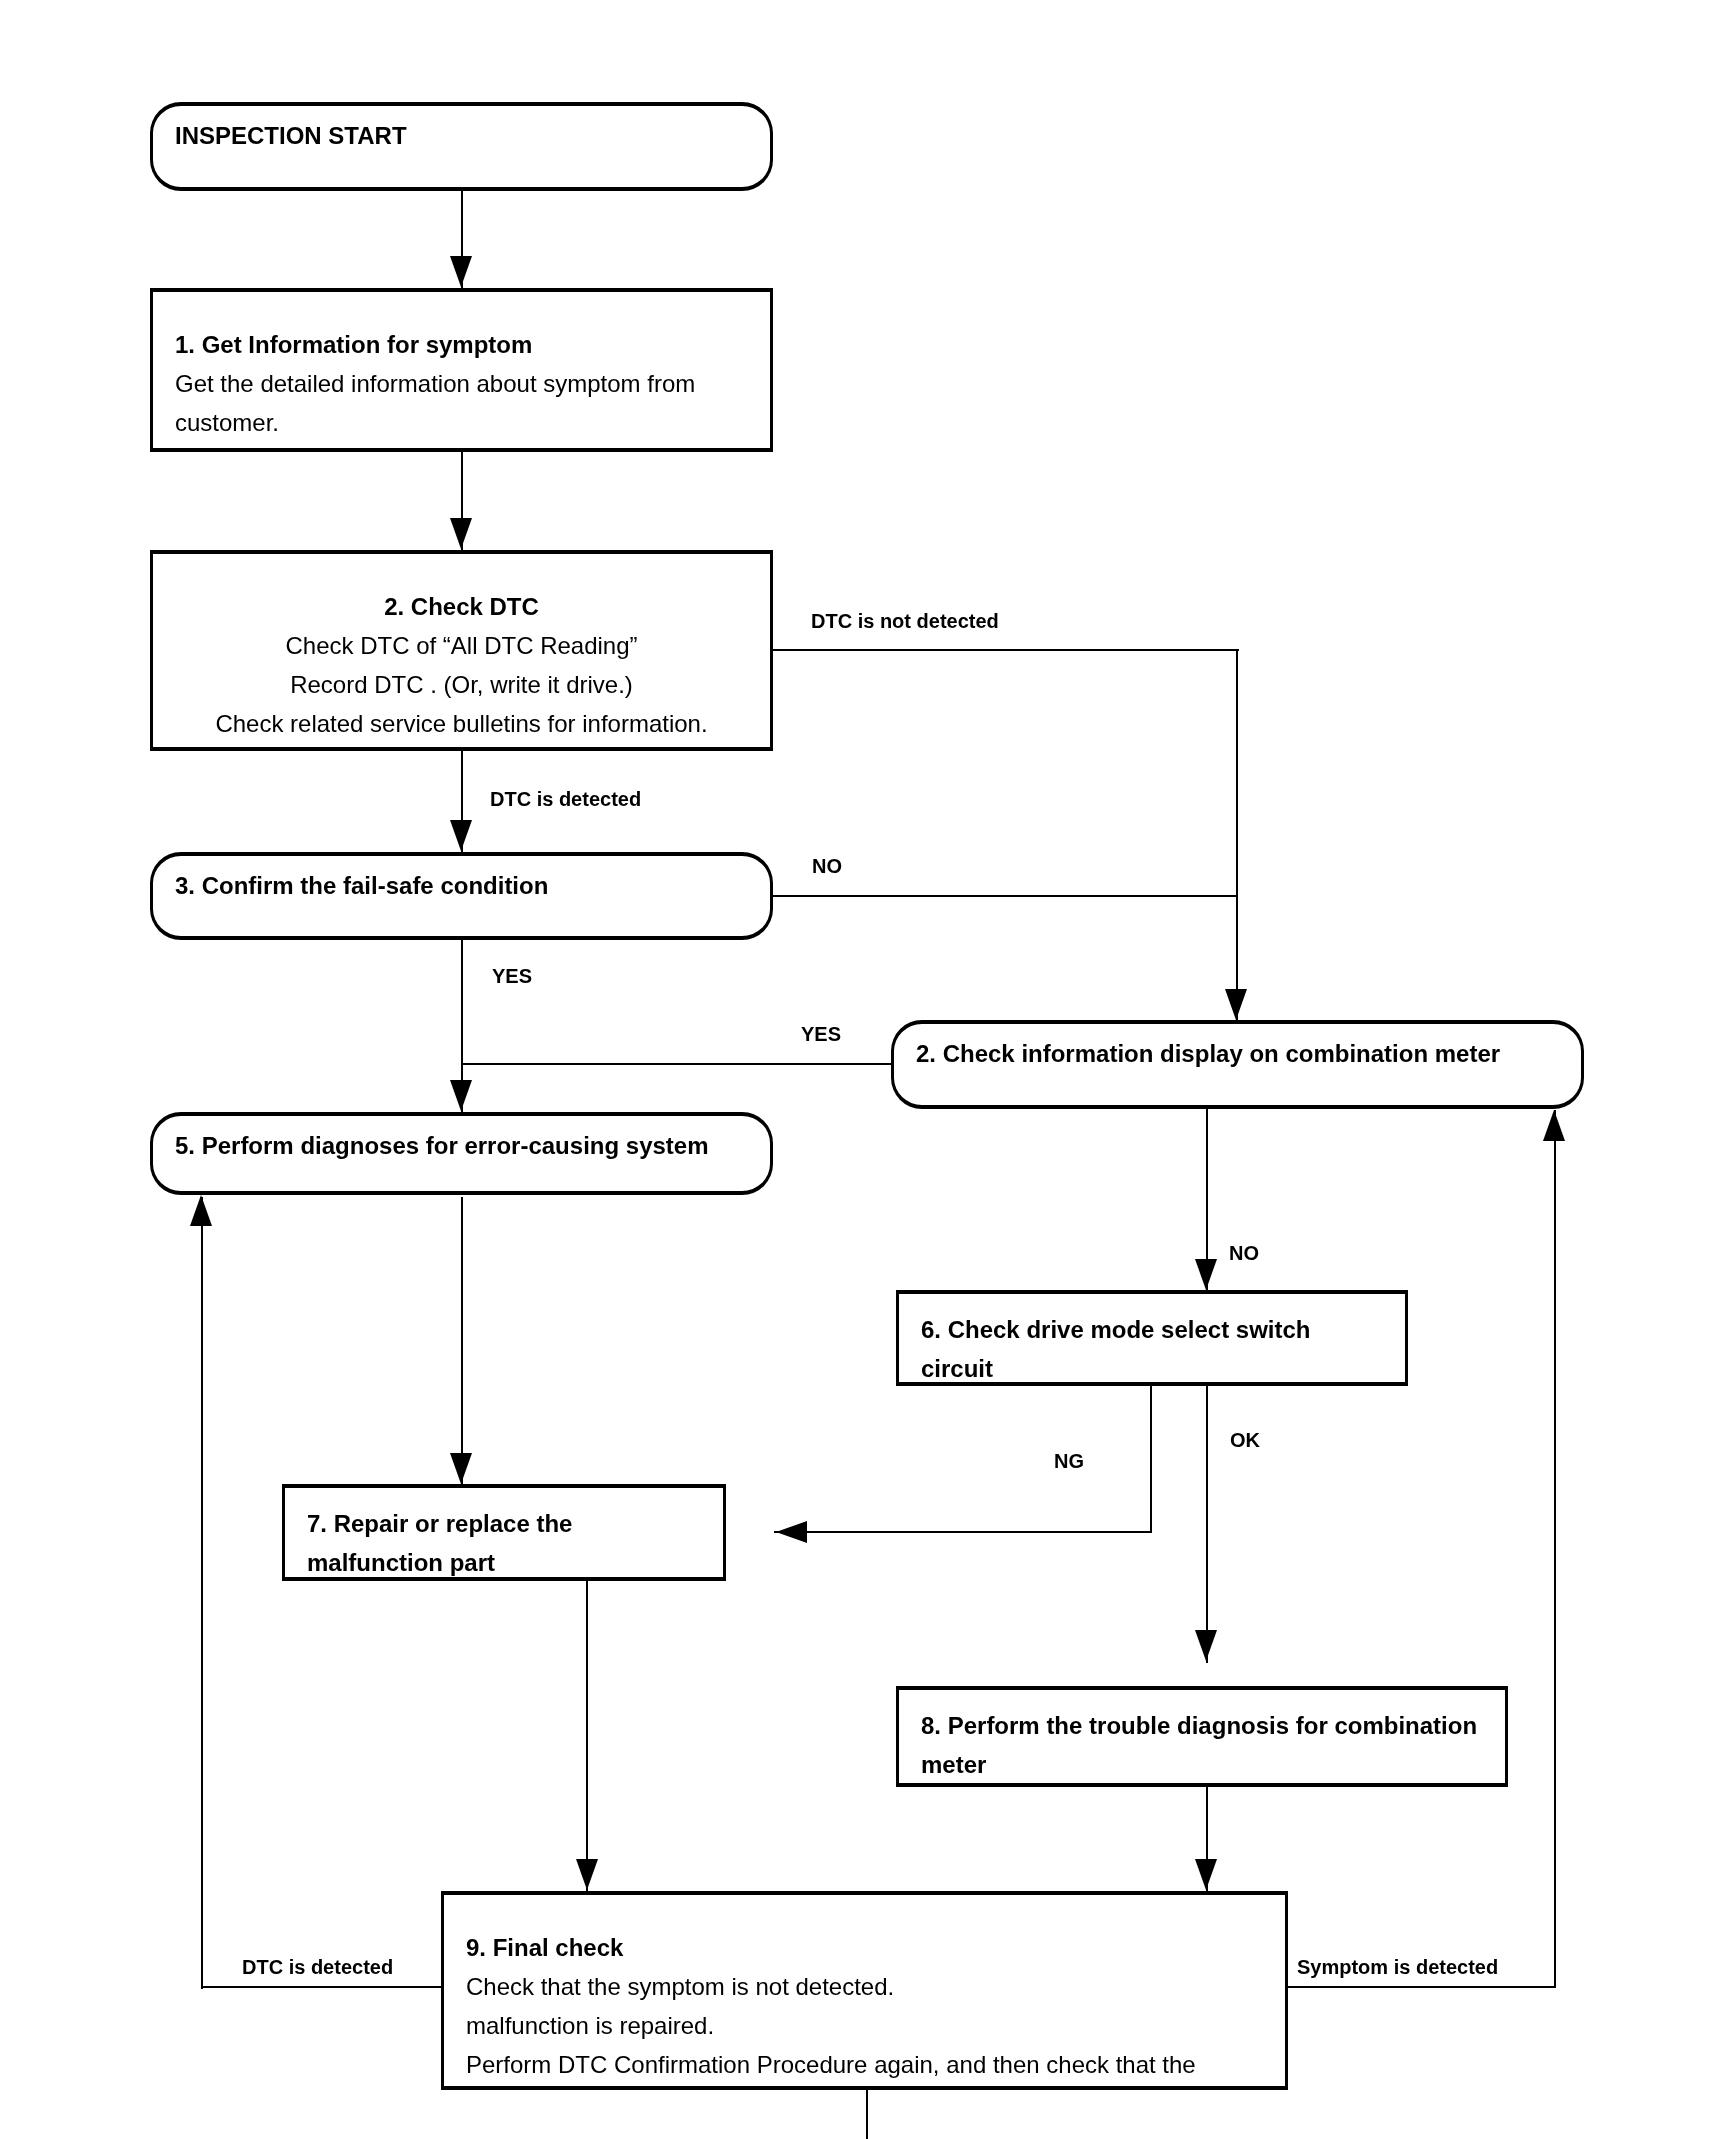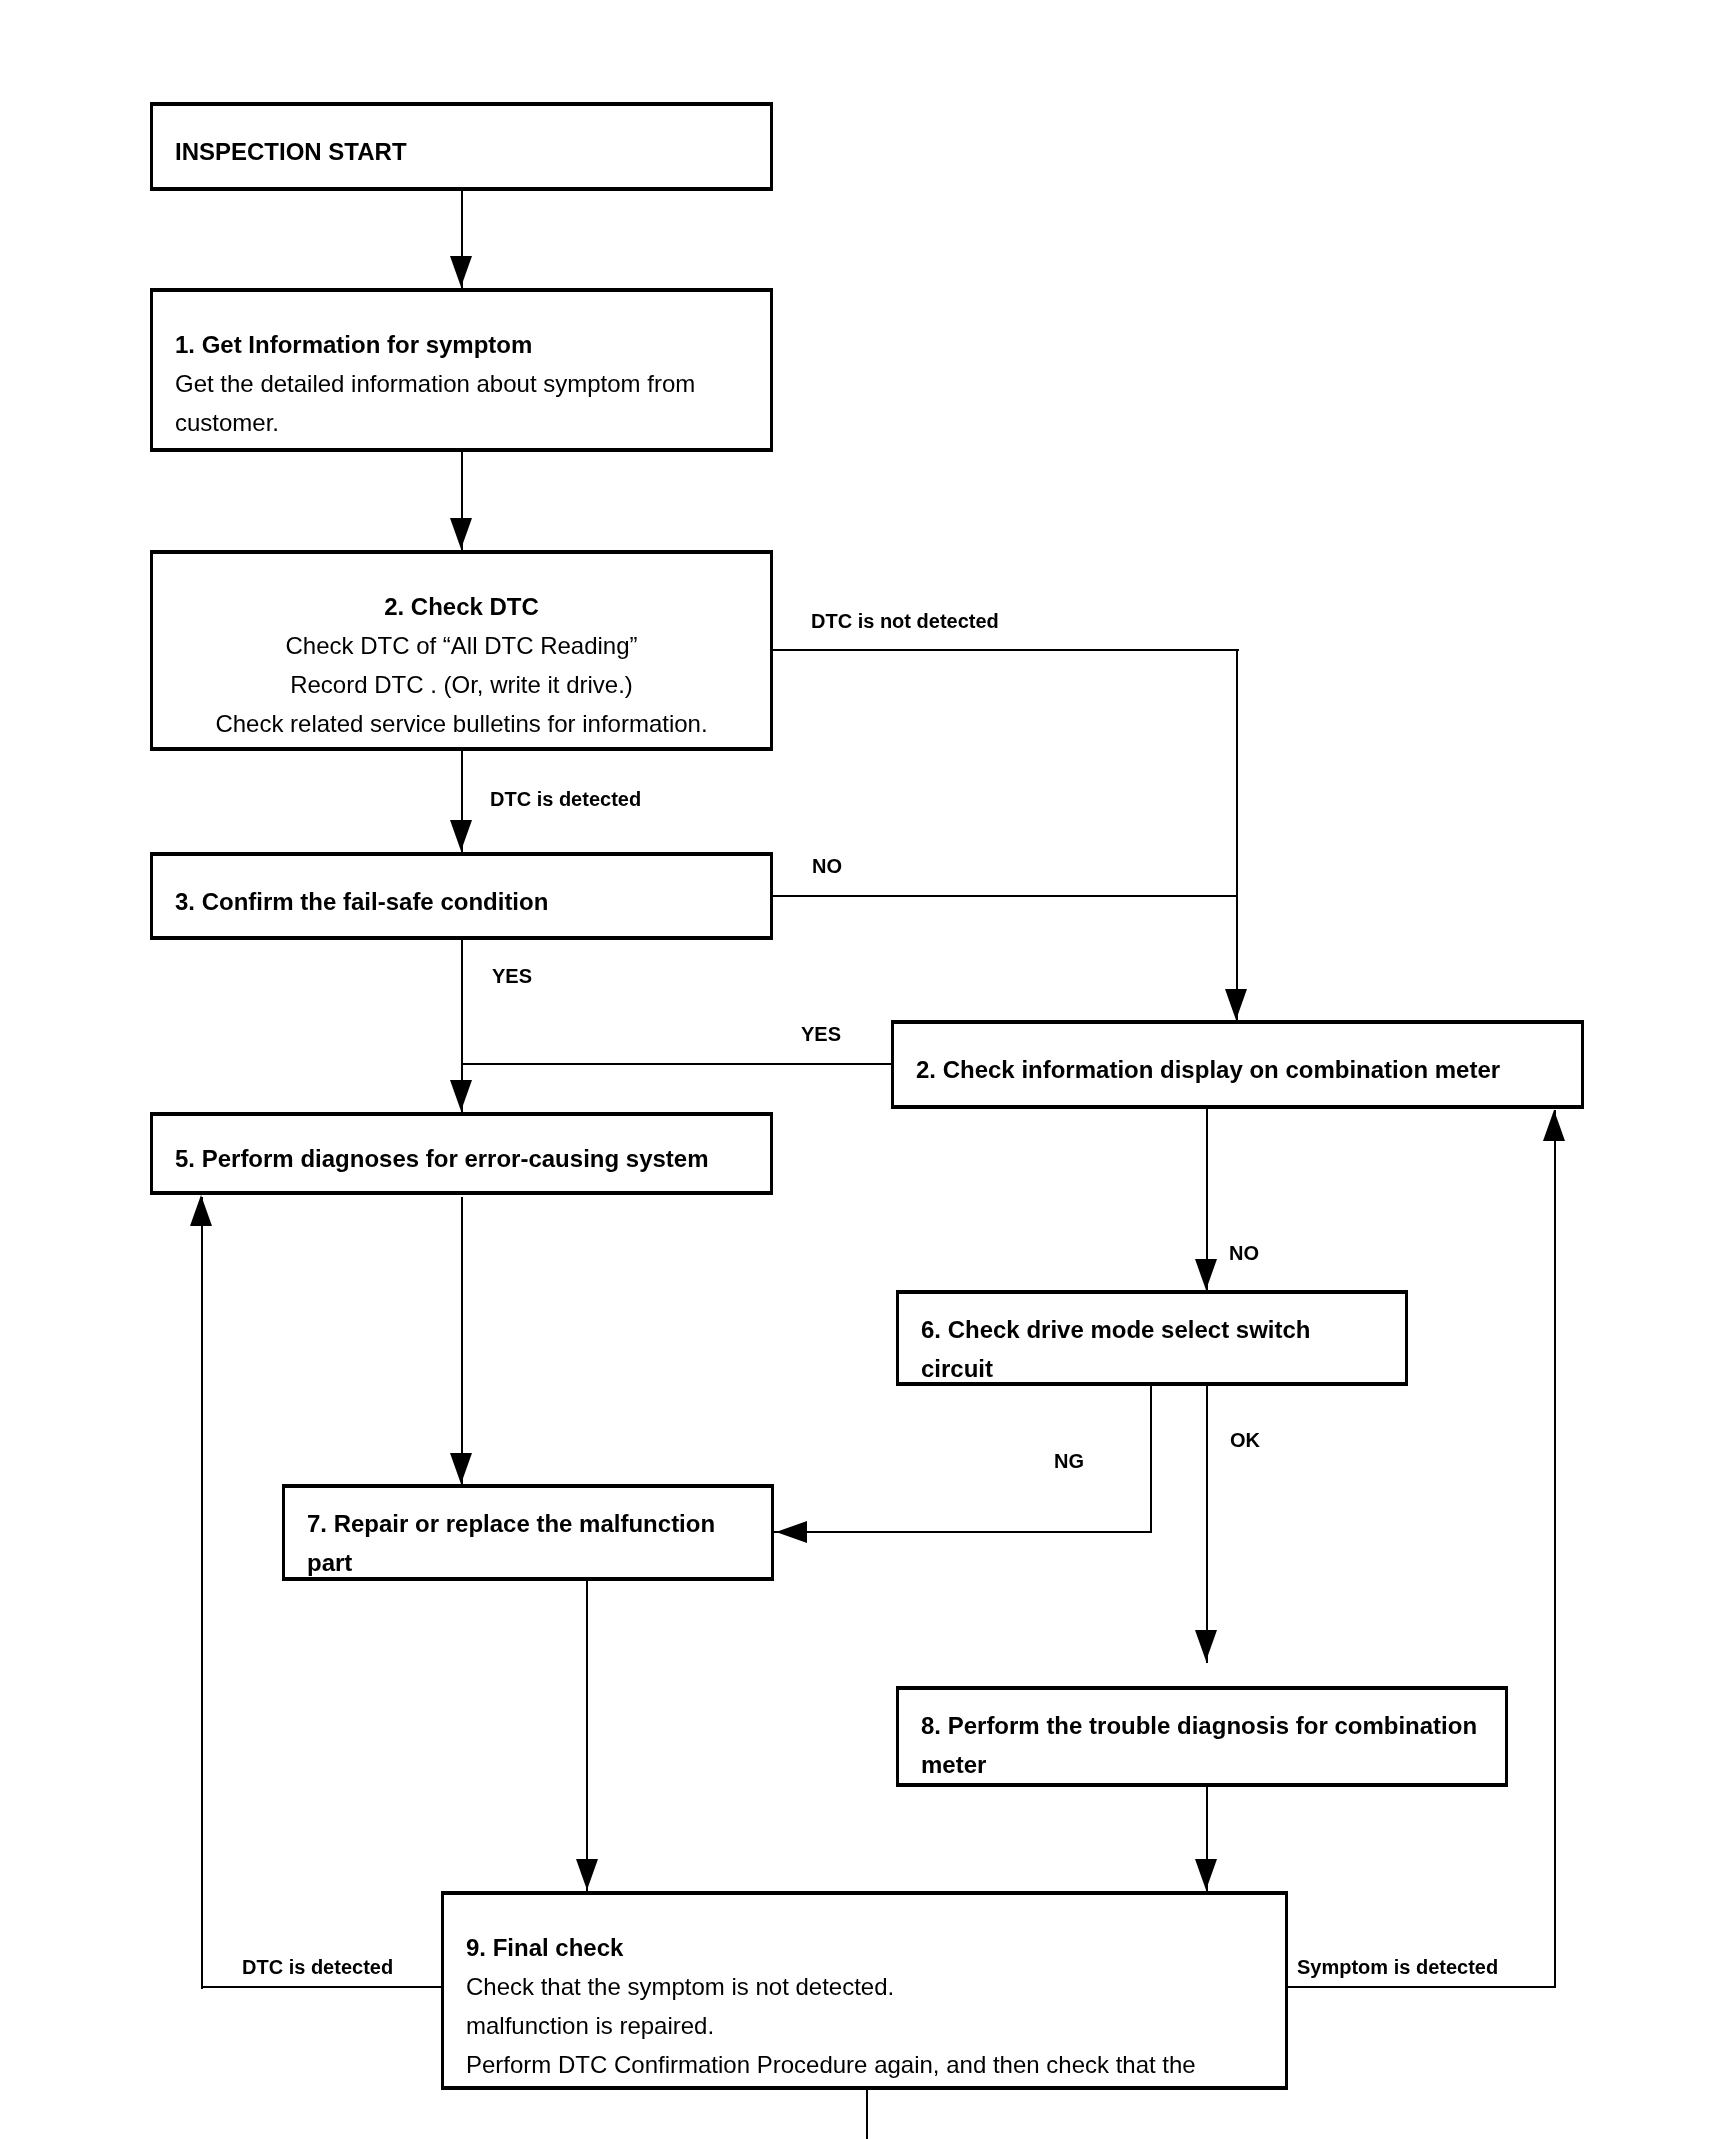--- a/index.html
+++ b/index.html
@@ -17,22 +17,22 @@
     background:#ffffff;
     border:4.3px solid #000000;
     border-left-width:3px;
     border-right-width:3px;
     font-size:24px;
     line-height:39px;
     padding:33px 22px 8.6px 22px;
   }
   .node .title{font-weight:bold;}
   .node.center{
-    display:flex;flex-direction:column;justify-content:center;
-    padding-top:10px;padding-bottom:0;
+    display:flex;flex-direction:column;justify-content:flex-start;
+    padding-top:10px;padding-bottom:0;border-radius:31px;
   }
   .node.center .title{white-space:nowrap;}
   .node.sm{padding-top:16.3px;}
   .bline{white-space:nowrap;}
   .conn{position:absolute;background:#000000;}
   .elabel{
     position:absolute;
     font-size:20px;line-height:34px;
     white-space:nowrap;
     font-weight:bold;
@@ -111,21 +111,21 @@
     </div>
     <div class="node center" style="left: 891px; top: 1020px; width: 693px; height: 89px;">
       <div class="title">2. Check information display on combination meter</div>
     </div>
     <div class="node center" style="left: 150px; top: 1112px; width: 623px; height: 83px;">
       <div class="title">5. Perform diagnoses for error-causing system</div>
     </div>
     <div class="node sm" style="left: 896px; top: 1290px; width: 512px; height: 96px;">
       <div class="title">6. Check drive mode select switch circuit</div>
     </div>
-    <div class="node sm" style="left: 282px; top: 1484px; width: 492px; height: 97px;">
+    <div class="node sm" style="left: 282px; top: 1484px; width: 444px; height: 97px;">
       <div class="title">7. Repair or replace the malfunction part</div>
     </div>
     <div class="node sm" style="left: 896px; top: 1662px; width: 612px; height: 101px; margin-top: 24px;">
       <div class="title">8. Perform the trouble diagnosis for combination meter</div>
     </div>
     <div class="node" style="left: 441px; top: 1891px; width: 847px; height: 199px;">
       <div class="title">9. Final check</div>
       <div class="bline">Check that the symptom is not detected.</div>
       <div class="bline">malfunction is repaired.</div>
       <div class="bline">Perform DTC Confirmation Procedure again, and then check that the</div>

